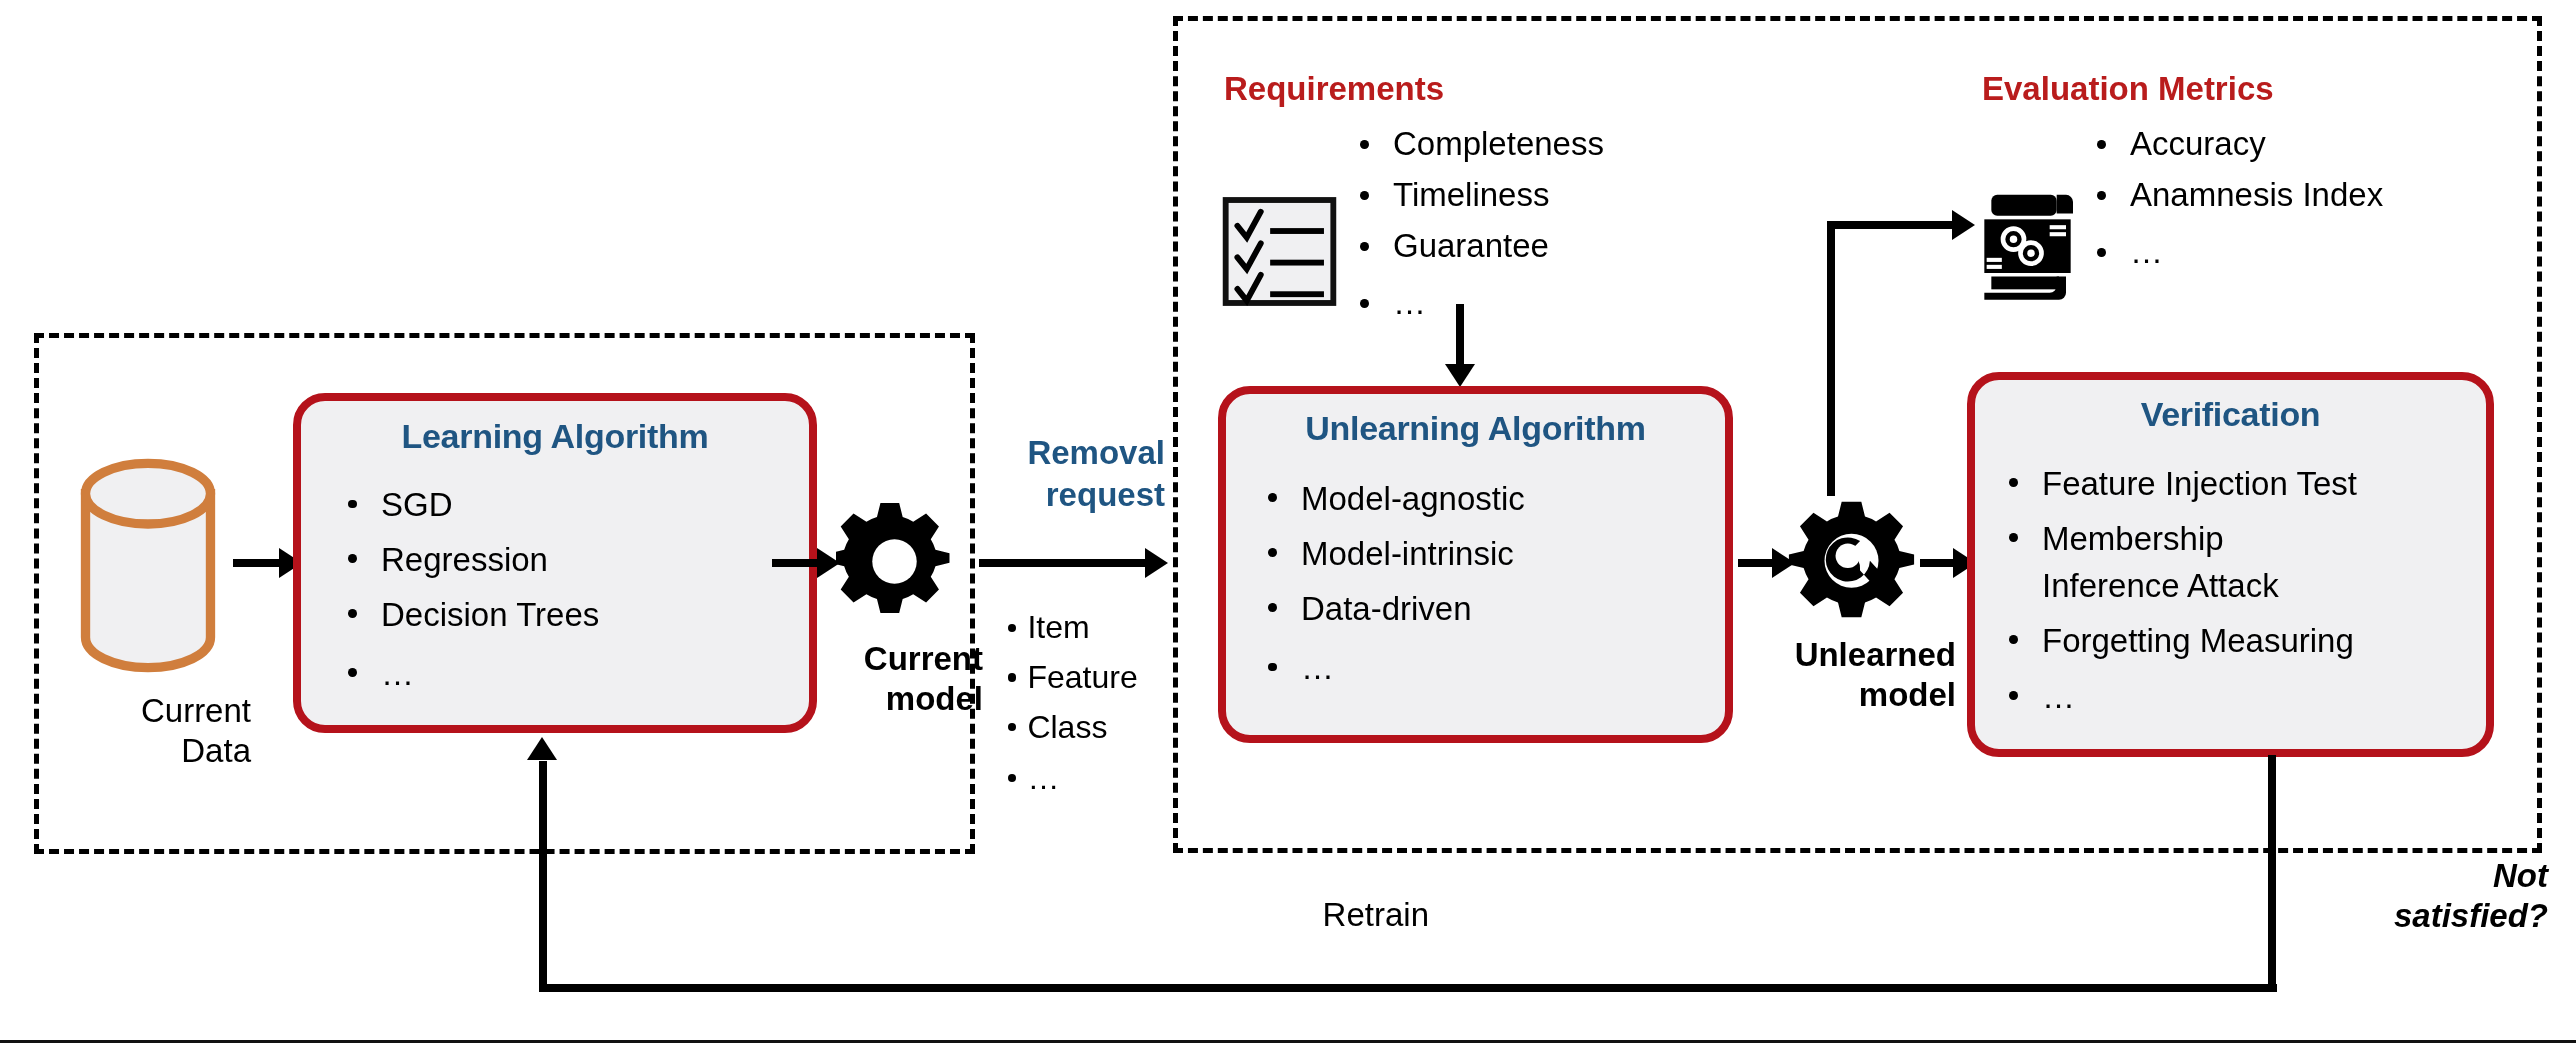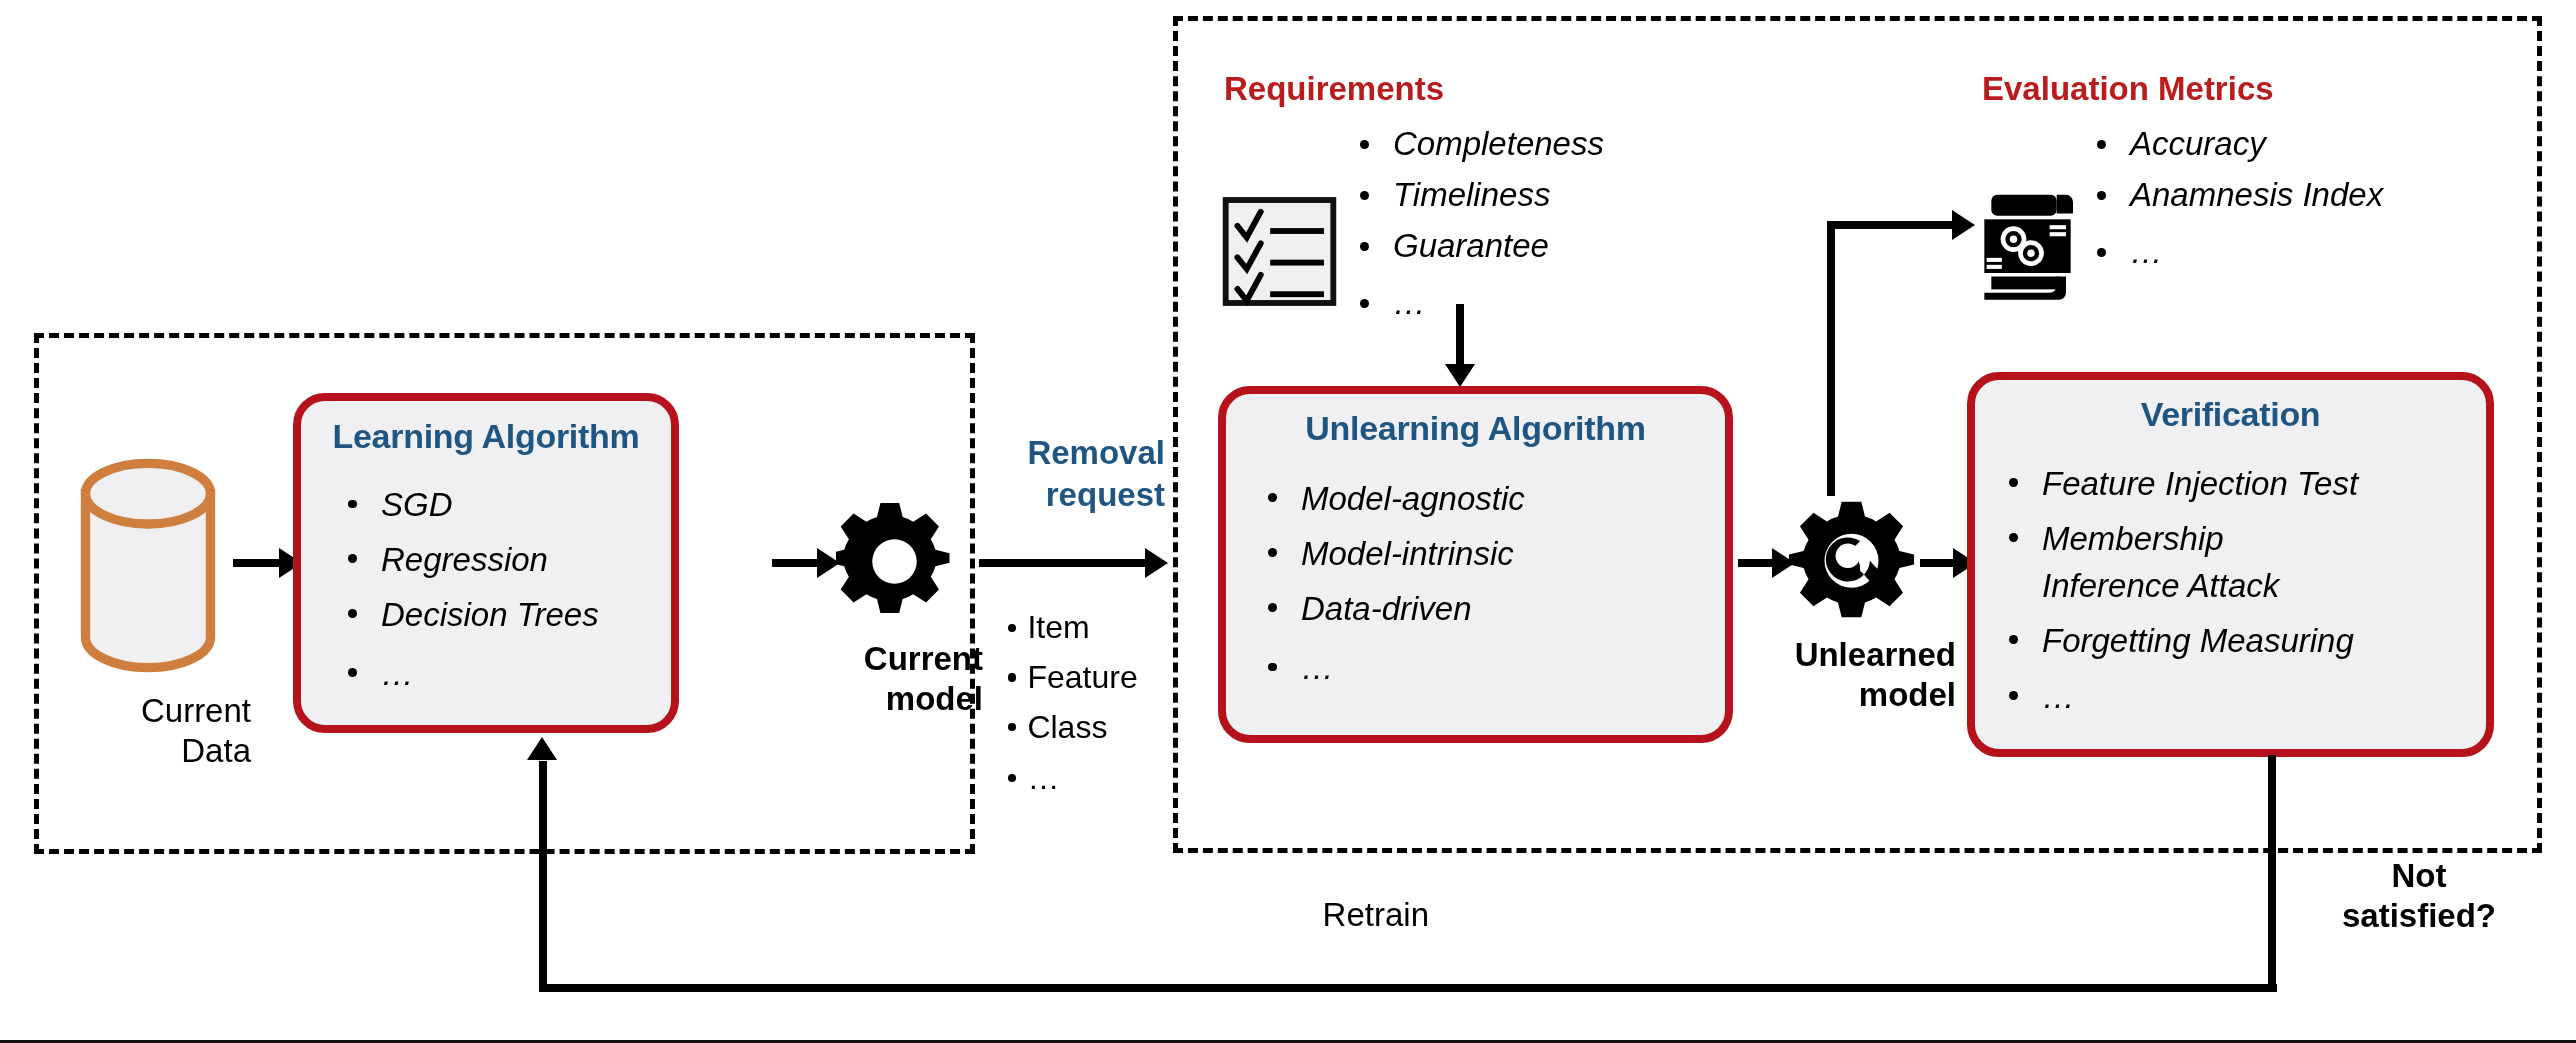--- a/index.html
+++ b/index.html
@@ -36,21 +36,20 @@
     letter-spacing:-0.3px;
     white-space:nowrap;
   }
   .bullets{
     list-style:none;
     margin:0;
     padding:0;
     color:#000;
     font-size:33px;
     line-height:1.38;
-    font-style:italic;
   }
   .bullets li{
     position:relative;
     padding-left:46px;
     margin-bottom:9.4px;
   }
   .bullets li::before{
     content:"";
     position:absolute;
     left:13px;top:0.52em;
@@ -87,21 +86,21 @@
   
   .lbl{
     position:absolute;
     font-size:33px;
     color:#000;
     text-align:right;
     line-height:1.22;
     white-space:pre-line;
   }
   .lbl.bold{font-weight:bold;}
-  .lbl.ital{font-weight:bold;text-align:center;}
+  .lbl.ital{font-style:italic;font-weight:bold;text-align:right;}
   .lbl.blue{color:#1f5582;font-weight:bold;}
 
   
   .hline{position:absolute;background:#000;height:8.2px;}
   .vline{position:absolute;background:#000;width:8.2px;}
   .arrowR{
     position:absolute;width:0;height:0;
     border-top:15px solid transparent;
     border-bottom:15px solid transparent;
     border-left:23.4px solid #000;
@@ -141,21 +140,21 @@
       <path d="M18 62 V308 a107 52 0 0 0 214 0 V62 Z" fill="#f0f0f2" stroke="#d07e3d" stroke-width="16"></path>
       <ellipse cx="125" cy="62" rx="107" ry="52" fill="#f0f0f2" stroke="#d07e3d" stroke-width="16"></ellipse>
     </svg>
   </div>
   <div class="lbl" style="left:46px;top:691px;width:205px;">Current
 Data</div>
 
   <div class="hline" style="left:233px;top:559px;width:47px;"></div>
   <div class="arrowR" style="left:279px;top:548px;"></div>
 
-  <div class="card" style="left:293px;top:393px;width:386px;height:340px;">
+  <div class="card" style="left:293px;top:393px;width:524px;height:340px;">
     <div class="card-title" style="margin-top:16.4px;">Learning Algorithm</div>
     <ul class="bullets" style="margin-top:26px;margin-left:34px;">
       <li>SGD</li>
       <li>Regression</li>
       <li>Decision Trees</li>
       <li style="margin-top:13px;">…</li>
     </ul>
   </div>
 
   <div class="hline" style="left:772px;top:559px;width:48px;"></div>

